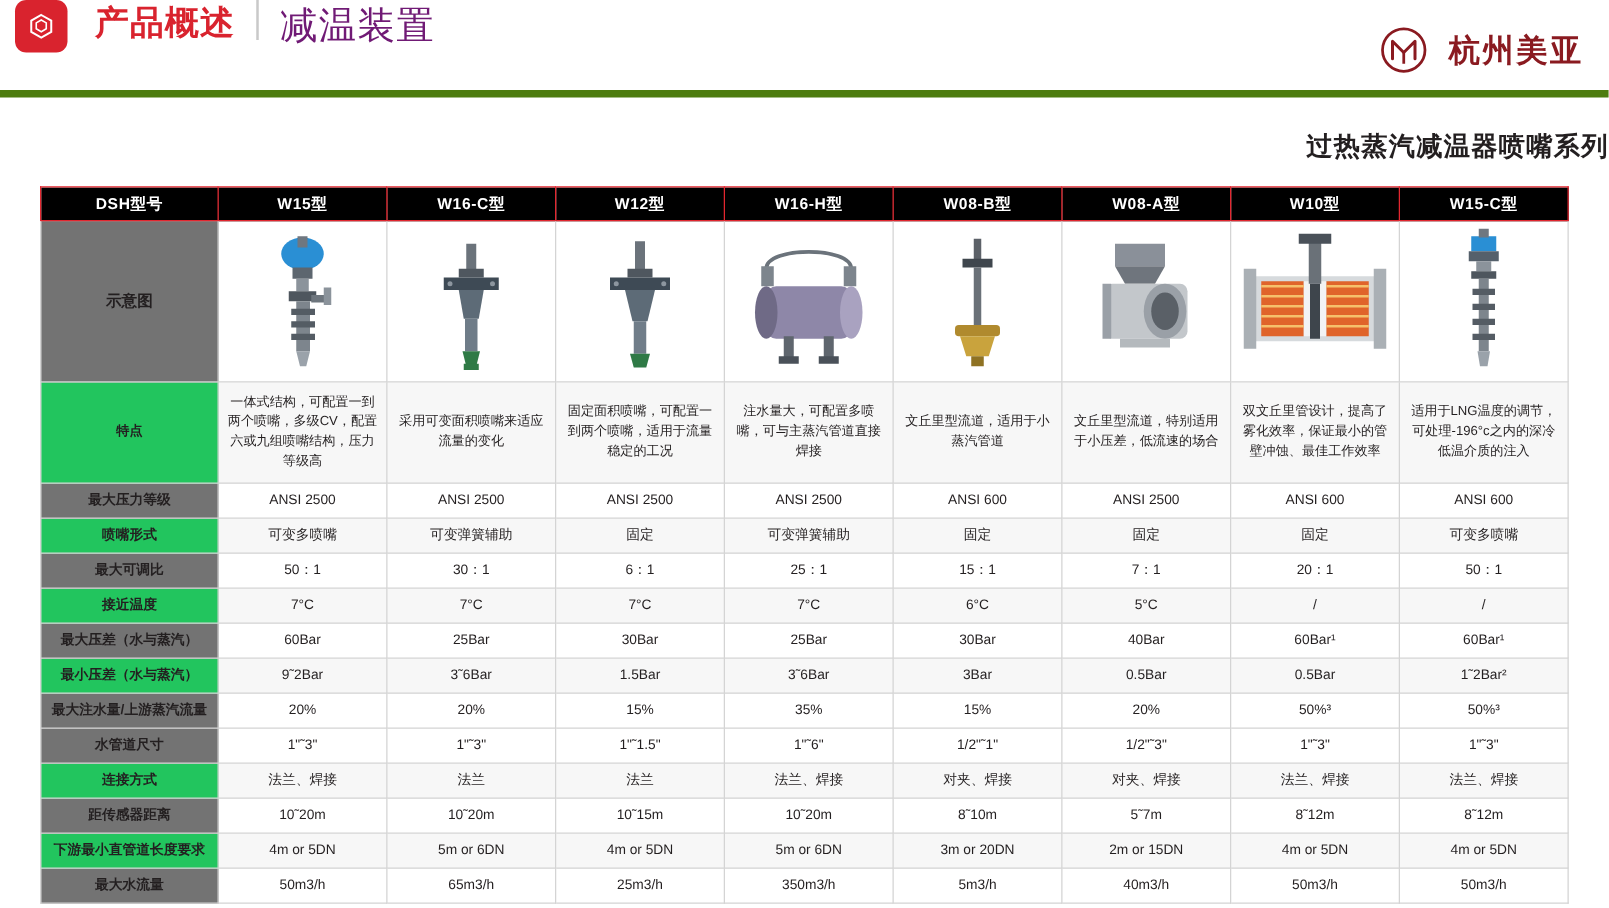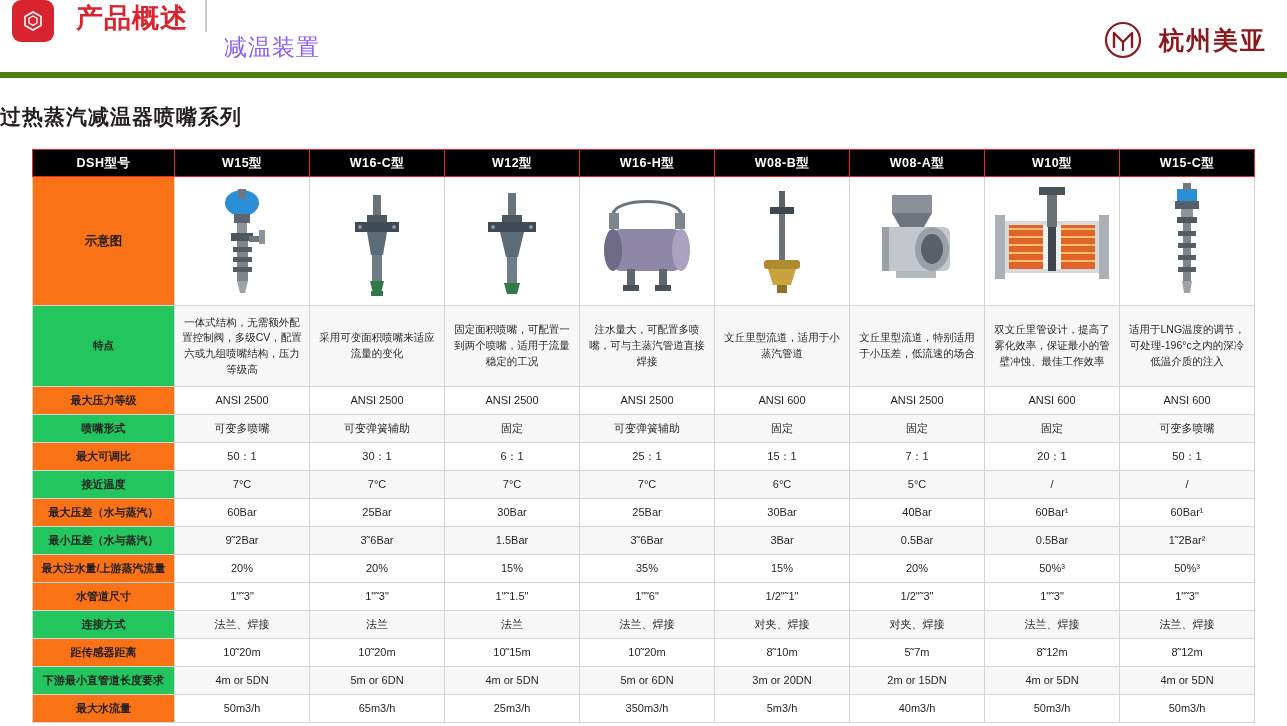--- a/index.html
+++ b/index.html
@@ -29,32 +29,32 @@
     color:#d9232e;
     font-size:27px;
     font-weight:bold;
     margin-left:22px;
     letter-spacing:1px;
   }
   .title-divider{
     width:2px;height:32px;background:#c9c9c9;margin:0 17px;
   }
   .title-sub{
-    font-size:23px;color:#8b5cf6;letter-spacing:1px;margin-top:32px;
+    font-size:30px;color:#701a75;letter-spacing:1px;
   }
   .brand{
     position:absolute;right:20px;top:20px;
     display:flex;align-items:center;gap:16px;
   }
   .brand-mark{width:40px;height:40px;flex:0 0 auto}
   .brand-name{font-size:25px;color:#8a1a20;font-weight:bold;letter-spacing:2px}
 
   
   .page-title{
-    text-align:left;
+    text-align:right;
     font-size:21px;
     font-weight:bold;
     color:#231f20;
     margin-top:25px;
     letter-spacing:1px;
   }
 
   
   .table-wrap{
     margin:18px 32px 0 32px;
@@ -76,21 +76,21 @@
     background:#000000;
     color:#ffffff;
     font-size:12.5px;
     font-weight:bold;
     height:22px;
     border:1px solid #e3262f;
     letter-spacing:.5px;
   }
   thead th.first{width:135px}
   .rowlabel{
-    background:#f97316;
+    background:#737373;
     font-weight:bold;
     font-size:12.5px;
     color:#231f20;
   }
   tbody tr.alt td{background:#f7f7f7}
   tbody tr.alt td.rowlabel{background:#22c55e}
   .img-row td{height:128px;padding:0}
   .feat-row td{font-size:10.5px;line-height:1.5;padding:4px 6px;height:72px}
   .valrow td{height:23px;font-size:11px}
 
@@ -272,21 +272,21 @@
               <rect x="37" y="74" width="18" height="5" fill="#545c64"></rect>
               <rect x="37" y="86" width="18" height="5" fill="#545c64"></rect>
               <polygon points="41,100 51,100 49,112 43,112" fill="#9aa2aa"></polygon>
             </svg>
           </div>
         </td>
       </tr>
 
       <tr class="feat-row alt">
         <td class="rowlabel">特点</td>
-        <td>一体式结构，无需额外配置控制阀，多级CV，配置六或九组喷嘴结构，压力等级高</td>
+        <td>一体式结构，可配置一到两个喷嘴，多级CV，配置六或九组喷嘴结构，压力等级高</td>
         <td>采用可变面积喷嘴来适应流量的变化</td>
         <td>固定面积喷嘴，可配置一到两个喷嘴，适用于流量稳定的工况</td>
         <td>注水量大，可配置多喷嘴，可与主蒸汽管道直接焊接</td>
         <td>文丘里型流道，适用于小蒸汽管道</td>
         <td>文丘里型流道，特别适用于小压差，低流速的场合</td>
         <td>双文丘里管设计，提高了雾化效率，保证最小的管壁冲蚀、最佳工作效率</td>
         <td>适用于LNG温度的调节，可处理-196°c之内的深冷低温介质的注入</td>
       </tr>
 
       <tr class="valrow">

